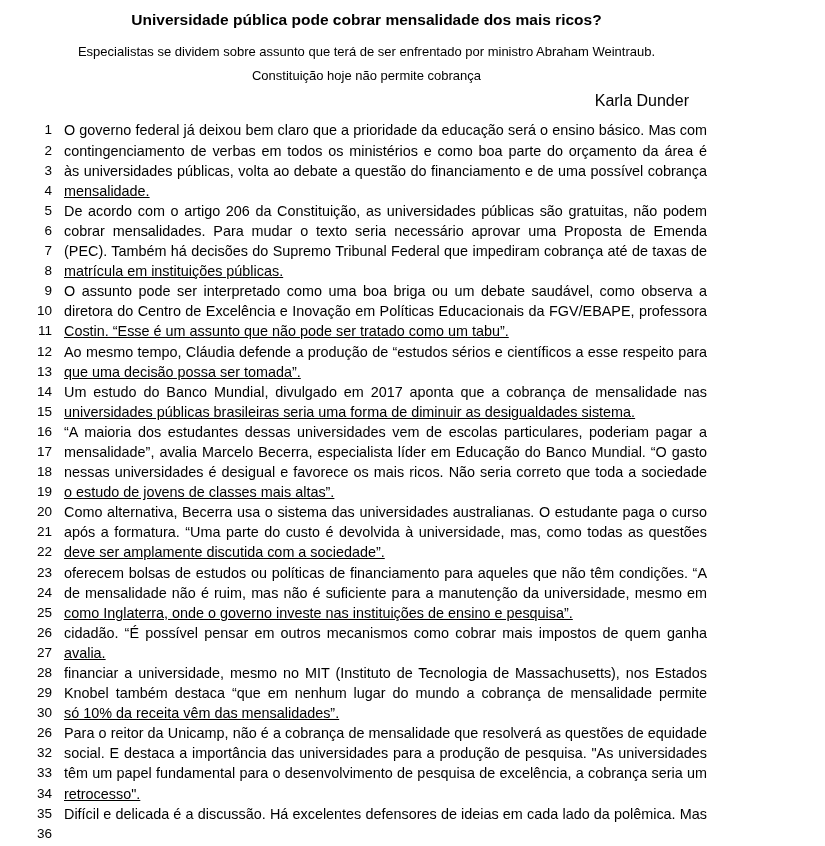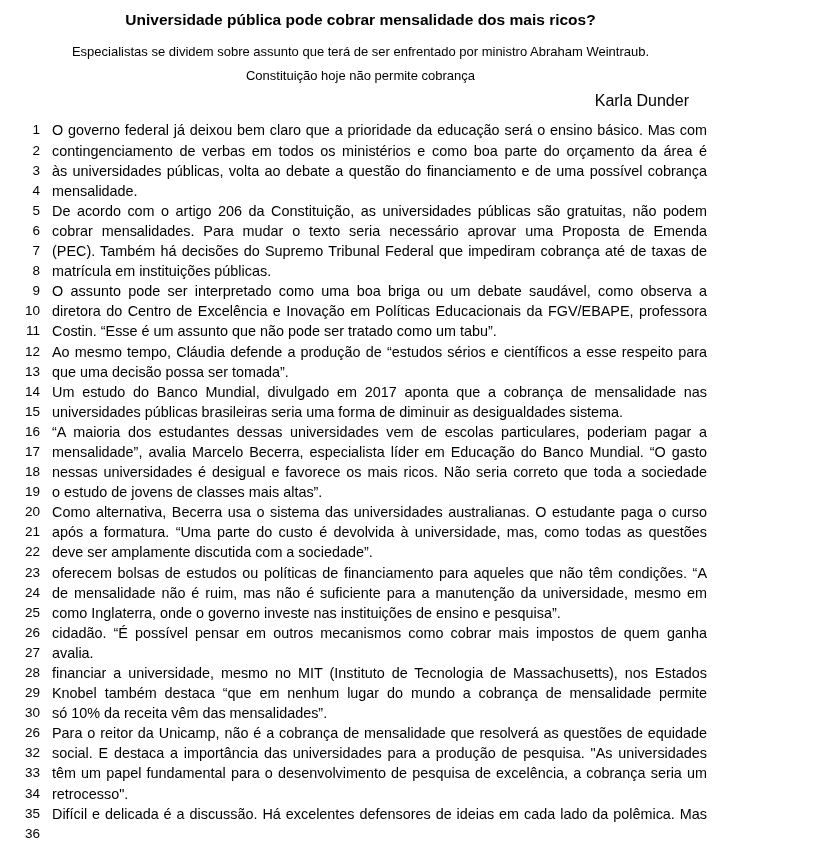--- a/index.html
+++ b/index.html
@@ -12,21 +12,21 @@
     height: 846px;
     font-family: "Liberation Sans", sans-serif;
     color: #000000;
     -webkit-font-smoothing: antialiased;
   }
   .page {
     position: relative;
     width: 735px;
     height: 846px;
     box-sizing: border-box;
-    padding: 8px 28px 6px 14px;
+    padding: 8px 28px 6px 26px;
   }
   .title {
     text-align: center;
     font-weight: bold;
     font-size: 15.5px;
     line-height: 1.25;
     margin: 2px 0 14px 0;
   }
   .subtitle {
     text-align: center;
@@ -70,20 +70,21 @@
     overflow: hidden;
   }
   .lines .ln.justify {
     text-align: justify;
     text-align-last: justify;
     white-space: normal;
   }
   .lines .ln.last {
     text-align: left;
     text-align-last: left;
+    text-decoration: underline;
   }
 </style>
 </head>
 <body>
 
 <div class="page">
 
   <div class="title">Universidade pública pode cobrar mensalidade dos mais ricos?</div>
 
   <div class="subtitle">Especialistas se dividem sobre assunto que terá de ser enfrentado por ministro Abraham Weintraub.</div>

